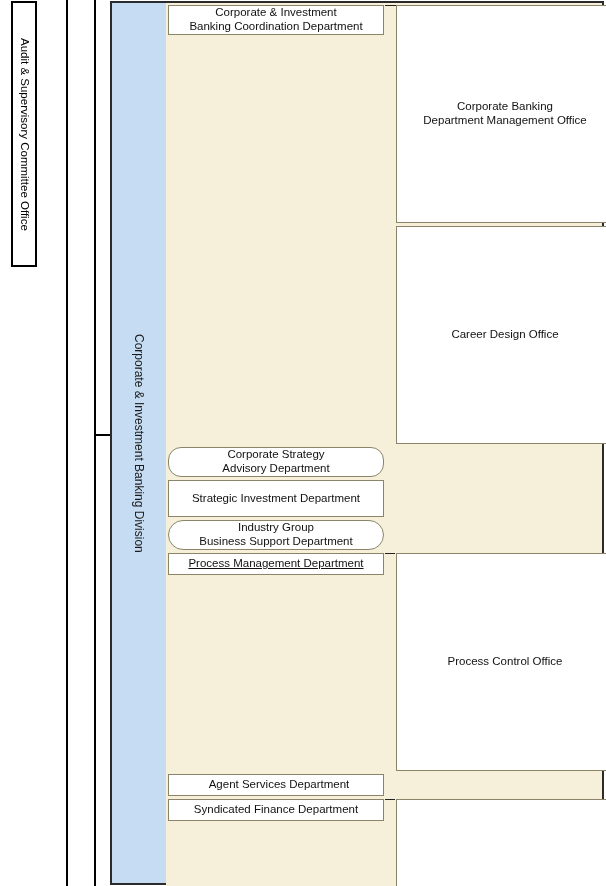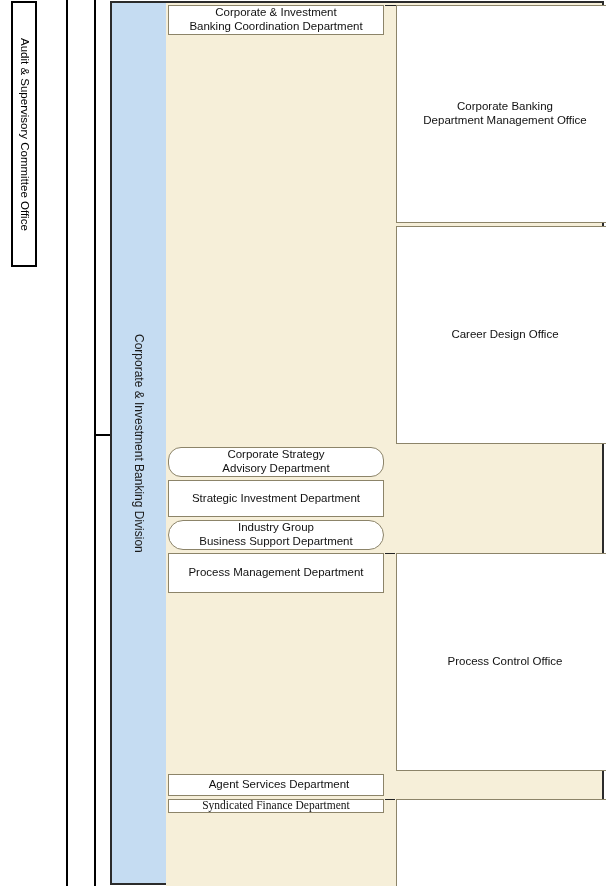--- a/index.html
+++ b/index.html
@@ -173,31 +173,31 @@
           <div class="dept-row">
             <div class="box lbox" style="height: 30px; border-radius: 13px;">Corporate Strategy<br>Advisory Department</div>
           </div>
           <div class="dept-row">
             <div class="box lbox" style="height: 37px;">Strategic Investment Department</div>
           </div>
           <div class="dept-row">
             <div class="box lbox" style="height: 30px; border-radius: 15px;">Industry Group<br>Business Support Department</div>
           </div>
           <div class="dept-row">
-            <div class="box lbox" style="height: 40px;">Process Management Department</div>
+            <div class="box lbox" style="height: 22px; text-decoration: underline;">Process Management Department</div>
             <div class="conn line"></div>
             <div class="rstack">
               <div class="box rbox" style="height: 22px;">Process Control Office</div>
             </div>
           </div>
           <div class="dept-row">
             <div class="box lbox" style="height: 22px; padding-left: 8px;">Agent Services Department</div>
           </div>
           <div class="dept-row">
-            <div class="box lbox" style="height: 14px; font-family: Liberation Serif, serif;">Syndicated Finance Department</div>
+            <div class="box lbox" style="height: 22px;">Syndicated Finance Department</div>
             <div class="conn line"></div>
             <div class="rstack">
               <div class="box rbox" style="height: 22px;">Syndicated Finance Office</div>
             </div>
           </div>
         </div>
 
       <div class="spacer-xs"></div>
 
       <div class="spacer-sm"></div>

